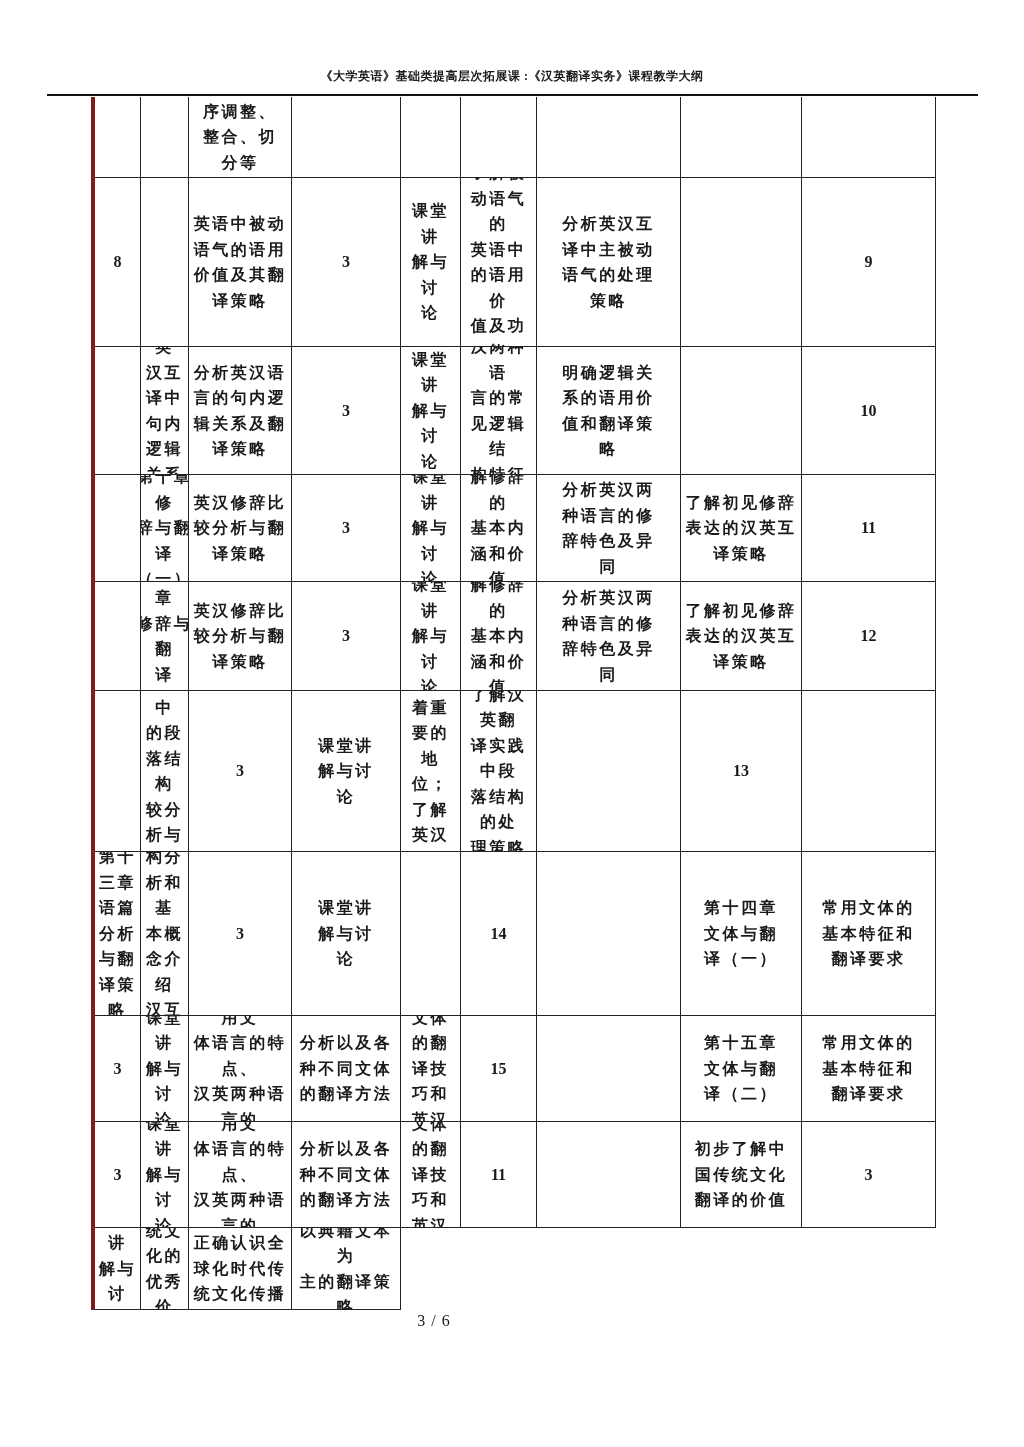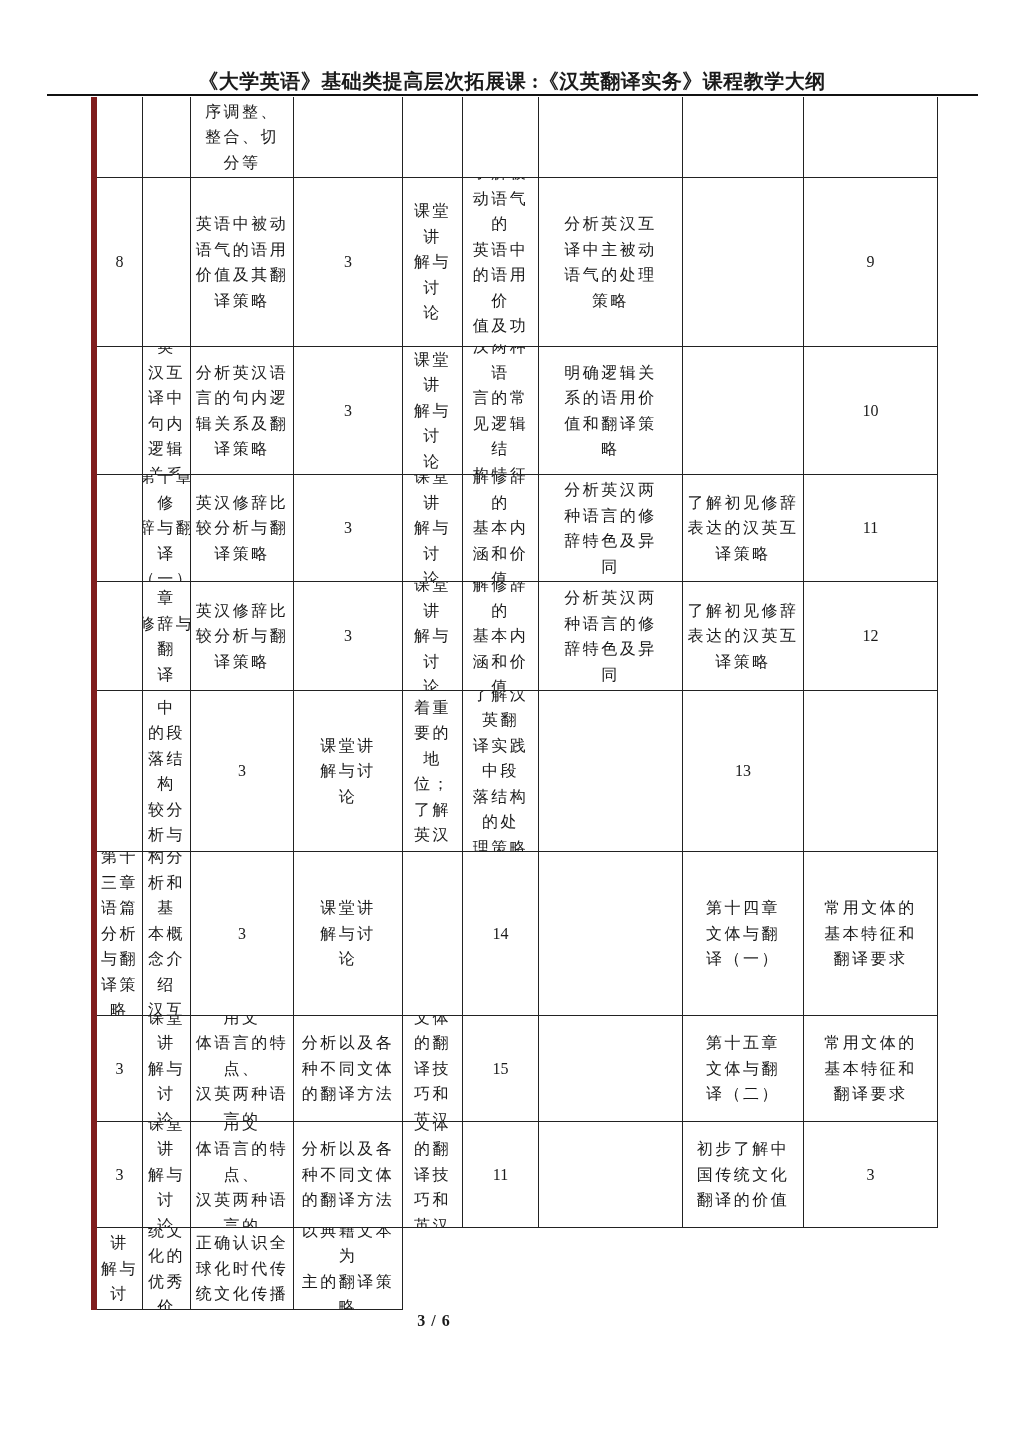--- a/index.html
+++ b/index.html
@@ -3,51 +3,52 @@
 <meta charset="utf-8">
 <style>
   html,body{margin:0;padding:0;background:#ffffff;}
   body{
     width:1024px;height:1447px;position:relative;
     font-family:"Liberation Serif","DejaVu Serif",serif;
     color:#1a1a1a;
   }
   .page-title{
     position:absolute;top:68px;left:0;width:1024px;
-    text-align:center;font-size:20px;font-weight:bold;
+    text-align:center;font-size:12px;font-weight:bold;
     letter-spacing:0.5px;
   }
   .header-rule{
     position:absolute;left:47px;top:94px;width:931px;height:2px;
     background:#111;
   }
   .syllabus-table{
     position:absolute;left:91px;top:97px;
     display:grid;
     grid-template-columns:46px 48px 103px 109px 60px 76px 144px 121px 134px;
     grid-template-rows:81px 169px 128px 107px 109px 161px 164px 106px 106px 82px;
-    border-left:6px solid #7f1d1d;
+    border-left:4px solid #7f1d1d;
+    font-weight:bold;
   }
   .cell{
     box-sizing:border-box;
     border-right:1px solid #222;
     border-bottom:1px solid #222;
     display:flex;align-items:center;justify-content:center;
     text-align:center;
     white-space:pre-line;
     overflow:hidden;
     padding:0 3px;
     font-size:16px;
     line-height:25.5px;
     letter-spacing:2.5px;
   }
   .cell.c0,.cell.c4{letter-spacing:0;}
   .page-number{
     position:absolute;top:1312px;left:0;width:868px;
-    text-align:center;font-size:16px;font-weight:bold;letter-spacing:1px;
+    text-align:center;font-size:16px;font-weight:normal;letter-spacing:1px;
   }
 </style>
 </head>
 <body>
 
 <div class="page-title">《大学英语》基础类提高层次拓展课 :《汉英翻译实务》课程教学大纲</div>
 <div class="header-rule"></div>
 
 <div class="syllabus-table">
     <div class="cell c0"></div>

